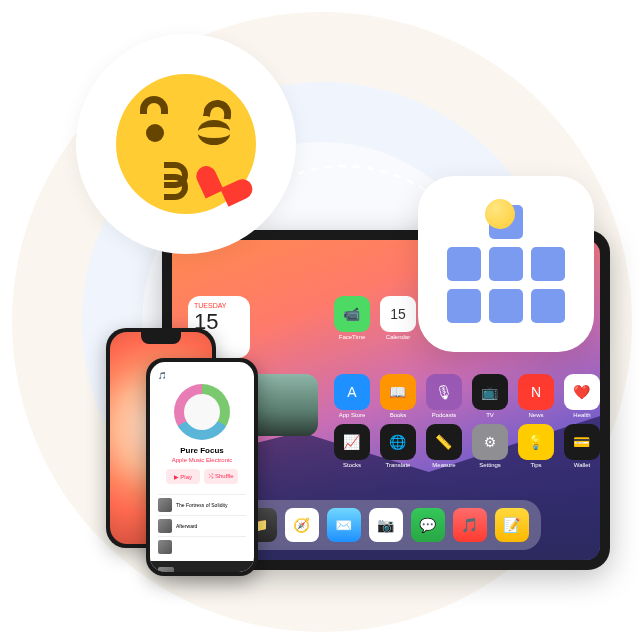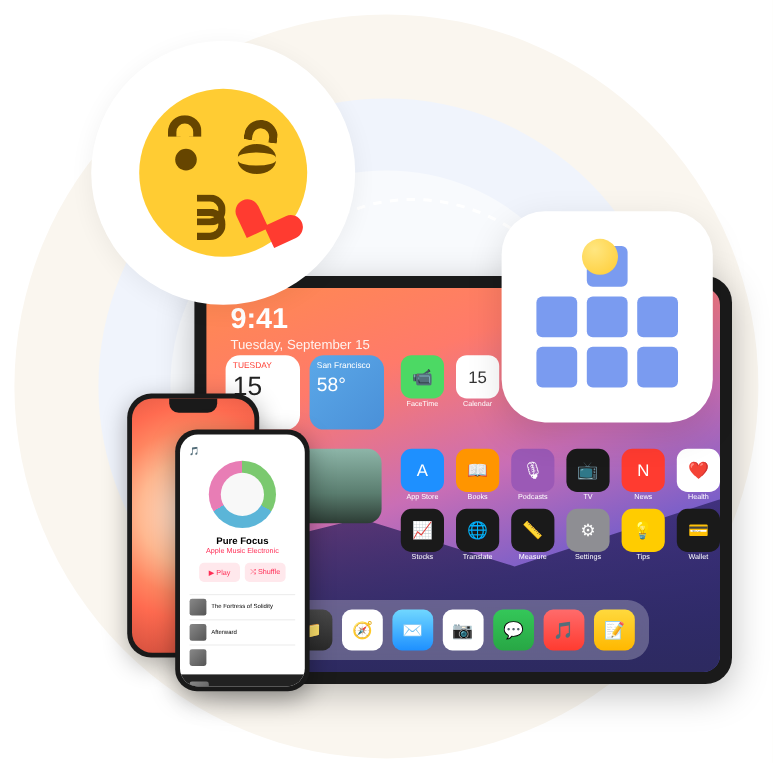--- a/index.html
+++ b/index.html
@@ -91,32 +91,24 @@
 
 <svg class="paths" width="644" height="644">
   <path d="M 200 250 Q 240 190 310 170 Q 380 155 440 200" stroke="#fff" stroke-width="2.5" stroke-dasharray="7 7" fill="none"></path>
   <path d="M 268 508 Q 340 515 420 490 Q 500 460 520 380" stroke="#fff" stroke-width="2.5" stroke-dasharray="7 7" fill="none"></path>
   <polygon points="268,508 282,500 282,516" fill="#fff"></polygon>
 </svg>
 
 <div class="ipad">
   <div class="ipad-screen">
     <div class="wave"></div>
-    <div class="status">
-      <div class="time">9:41</div>
-      <div class="date">Tuesday, September 15</div>
-    </div>
     <div class="widgets">
       <div class="widget w-cal">
         <div class="day">TUESDAY</div>
         <div class="num">15</div>
-      </div>
-      <div class="widget w-weather">
-        <div class="loc">San Francisco</div>
-        <div class="temp">58°</div>
       </div>
     </div>
     <div class="apps1">
         <div class="app">
           <div class="app-icon" style="background: rgb(76, 217, 100); font-size: 14px; color: rgb(255, 255, 255);">📹</div>
           <div class="app-label">FaceTime</div>
         </div>
         <div class="app">
           <div class="app-icon" style="background: rgb(255, 255, 255); font-size: 14px; color: rgb(51, 51, 51);">15</div>
           <div class="app-label">Calendar</div>

